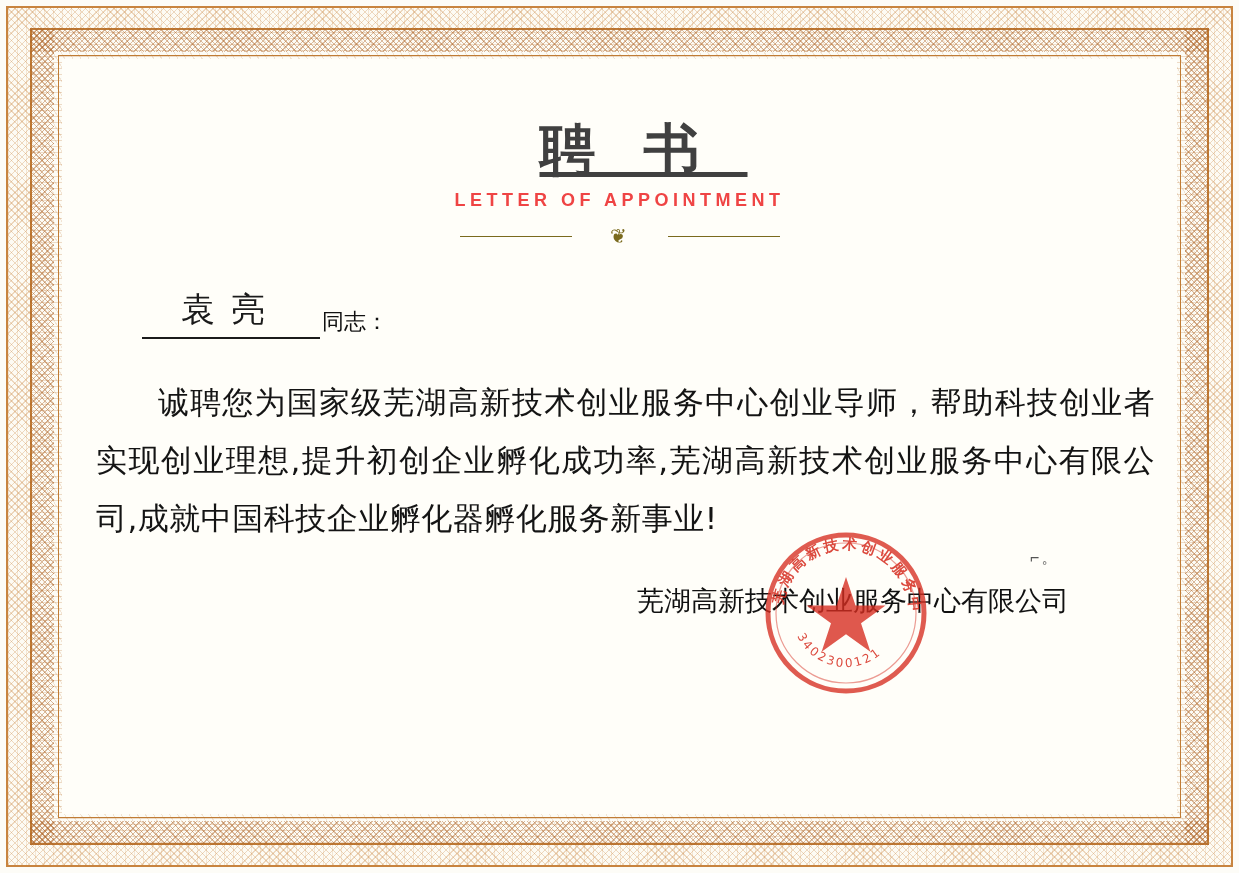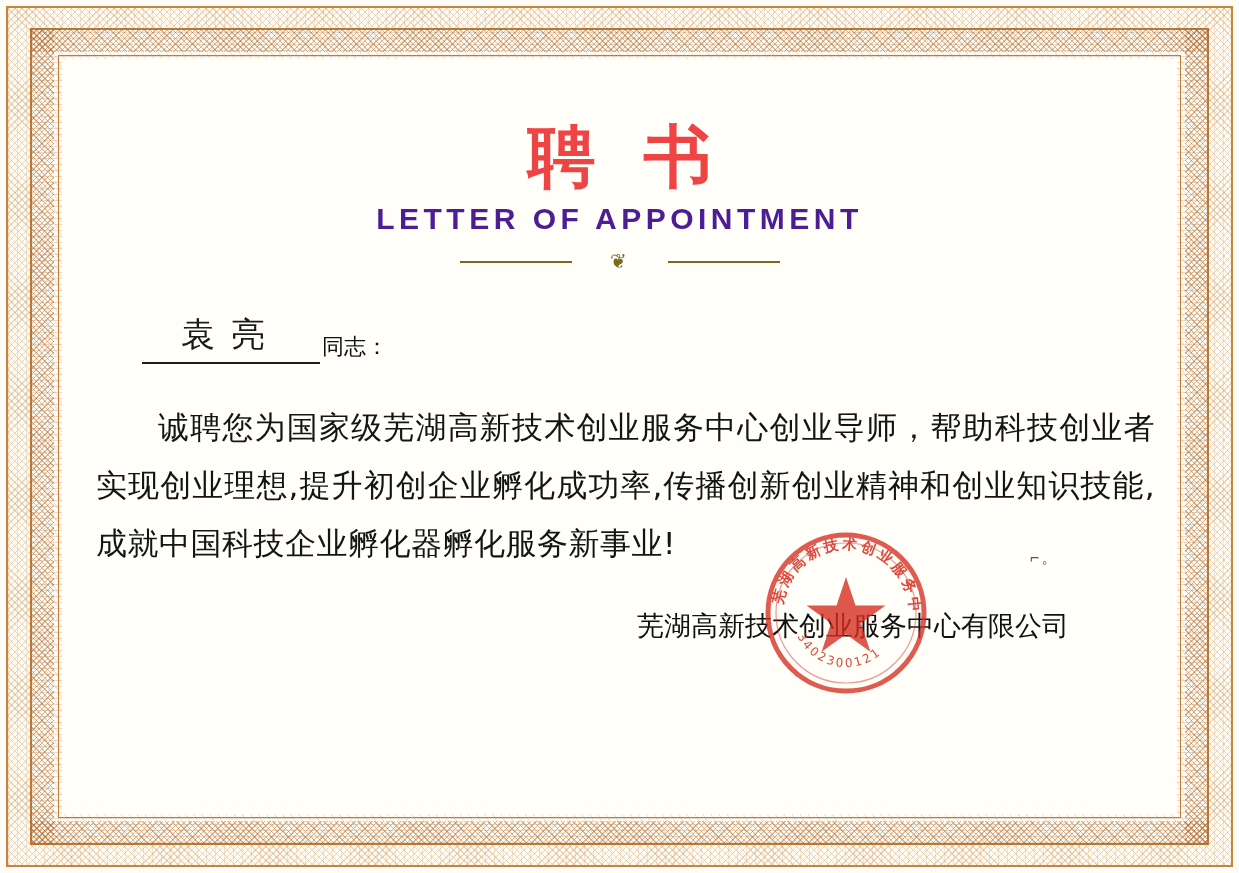--- a/index.html
+++ b/index.html
@@ -89,34 +89,35 @@
     right: 62px;
     bottom: 59px;
   }
 
   .title-block {
     text-align: center;
     padding-top: 62px;
   }
   .title-cn {
     font-family: "DejaVu Sans", "Liberation Sans", sans-serif;
-    font-size: 68px;
+    font-size: 56px;
     font-weight: bold;
     letter-spacing: 48px;
     text-indent: 48px;
-    color: #ef4444;
+    color: #404040;
     line-height: 1.05;
+    text-decoration: underline;
   }
   .title-en {
     margin-top: 10px;
     font-family: "Liberation Sans", sans-serif;
-    font-size: 30px;
+    font-size: 18px;
     font-weight: bold;
     letter-spacing: 4.5px;
-    color: #4c1d95;
+    color: #ef4444;
   }
   .title-flourish {
     margin: 12px auto 0;
     width: 320px;
     height: 26px;
     position: relative;
   }
   .flourish-line {
     position: absolute;
     top: 13px;
@@ -236,21 +237,21 @@
         <div class="flourish-center">❦</div>
         <div class="flourish-line right"></div>
       </div>
     </div>
 
     <div class="salutation">
       <span class="recipient-name">袁亮</span>
       <span class="salutation-suffix">同志：</span>
     </div>
 
-    <div class="body-text">诚聘您为国家级芜湖高新技术创业服务中心创业导师，帮助科技创业者实现创业理想,提升初创企业孵化成功率,传播创新创业精神和创业知识技能,成就中国科技企业孵化器孵化服务新事业!</div>
+    <div class="body-text">诚聘您为国家级芜湖高新技术创业服务中心创业导师，帮助科技创业者实现创业理想,提升初创企业孵化成功率,芜湖高新技术创业服务中心有限公司,成就中国科技企业孵化器孵化服务新事业!</div>
 
     <div class="signature-block">
       <div class="signature-org">芜湖高新技术创业服务中心有限公司</div>
     </div>
 
   </div>
 
   <div class="seal">
     <svg width="172" height="172" viewBox="0 0 172 172" xmlns="http://www.w3.org/2000/svg">
       <defs>

